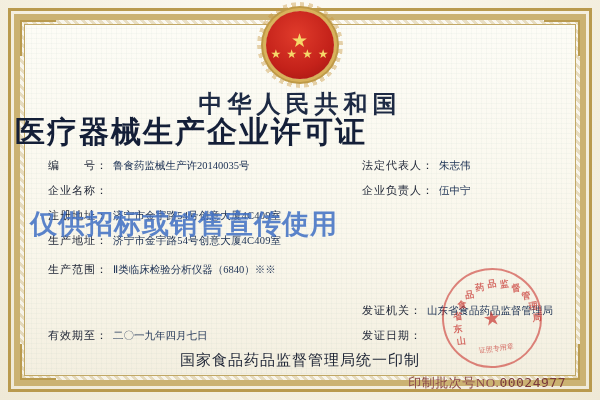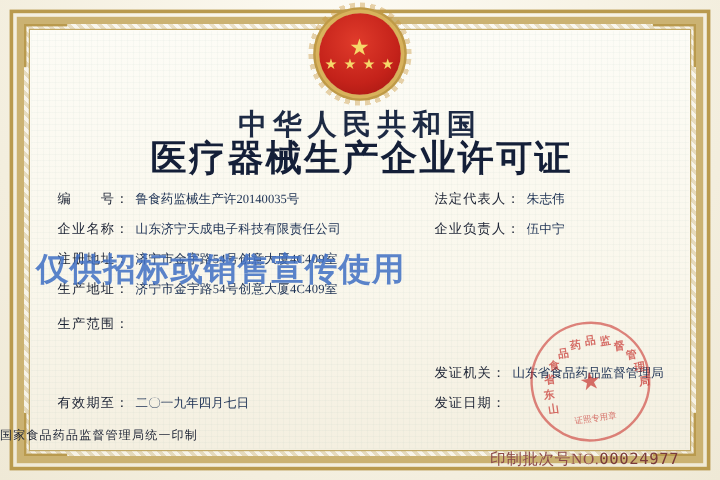--- a/index.html
+++ b/index.html
@@ -114,22 +114,22 @@
     text-align: center;
     font-size: 24px;
     letter-spacing: 5px;
     color: #1d2a44;
     font-weight: bold;
     font-family: "Liberation Serif", "DejaVu Serif", serif;
   }
   .title {
     position: absolute;
     top: 112px;
-    left: 3px; right: 0;
-    text-align: center;
+    left: 15px; right: 0;
+    text-align: left;
     font-size: 30px;
     letter-spacing: 2px;
     color: #141f38;
     font-weight: bold;
   }
 
   .body {
     position: absolute;
     left: 48px;
     right: 36px;
@@ -209,22 +209,22 @@
     left: 0; right: 0;
     bottom: 12px;
     text-align: center;
     font-size: 7px;
   }
 
   .footer {
     position: absolute;
     left: 0; right: 0;
     bottom: 30px;
-    text-align: left;
-    font-size: 10px;
+    text-align: center;
+    font-size: 15px;
     color: #1b2233;
     letter-spacing: 1px;
   }
   .serial {
     position: absolute;
     right: 34px;
     bottom: 8px;
     font-size: 13px;
     color: #8c4a4a;
     letter-spacing: .5px;
@@ -270,21 +270,20 @@
       </div>
       <div class="col-r">
         <span class="lbl">法定代表人：</span>
         <span class="val">朱志伟</span>
       </div>
     </div>
 
     <div class="row">
       <div class="col-l">
         <span class="lbl">企业名称：</span>
-        <span class="val wide">山东济宁天成电子科技有限责任公司</span>
       </div>
       <div class="col-r">
         <span class="lbl">企业负责人：</span>
         <span class="val">伍中宁</span>
       </div>
     </div>
 
     <div class="row">
       <div class="col-l">
         <span class="lbl">注册地址：</span>
@@ -297,20 +296,21 @@
       <div class="col-l">
         <span class="lbl">生产地址：</span>
         <span class="val wide">济宁市金宇路54号创意大厦4C409室</span>
       </div>
       <div class="col-r"></div>
     </div>
 
     <div class="row" style="margin-top:14px">
       <div class="col-l" style="width:420px">
         <span class="lbl">生产范围：</span>
+        <span class="val scope">Ⅱ类临床检验分析仪器（6840）※※</span>
       </div>
     </div>
 
     <div class="row" style="margin-top:26px">
       <div class="col-l"></div>
       <div class="col-r">
         <span class="lbl">发证机关：</span>
         <span class="val">山东省食品药品监督管理局</span>
       </div>
     </div>

